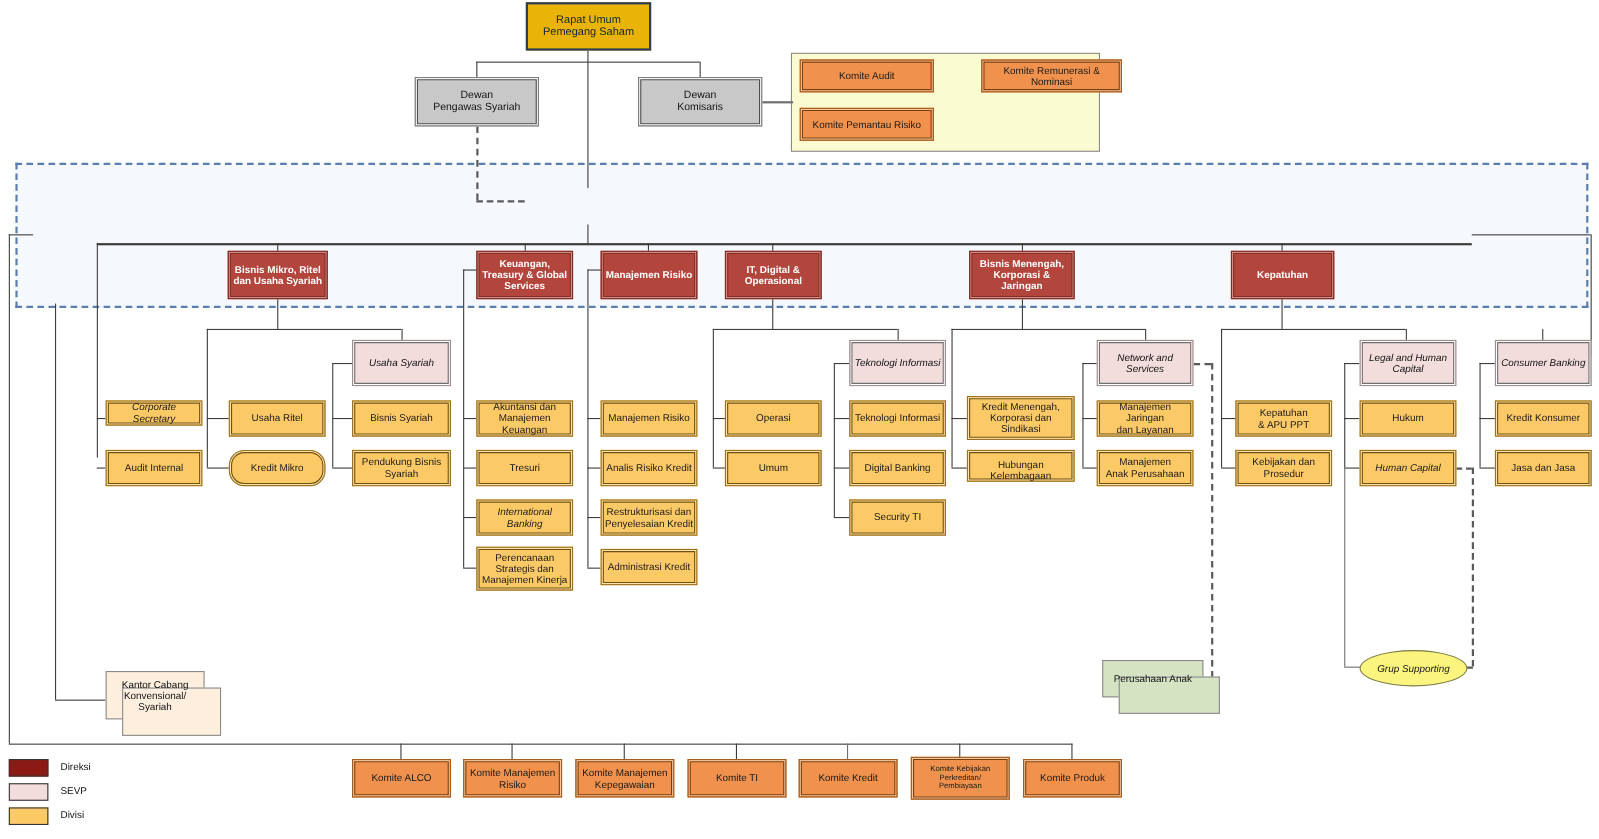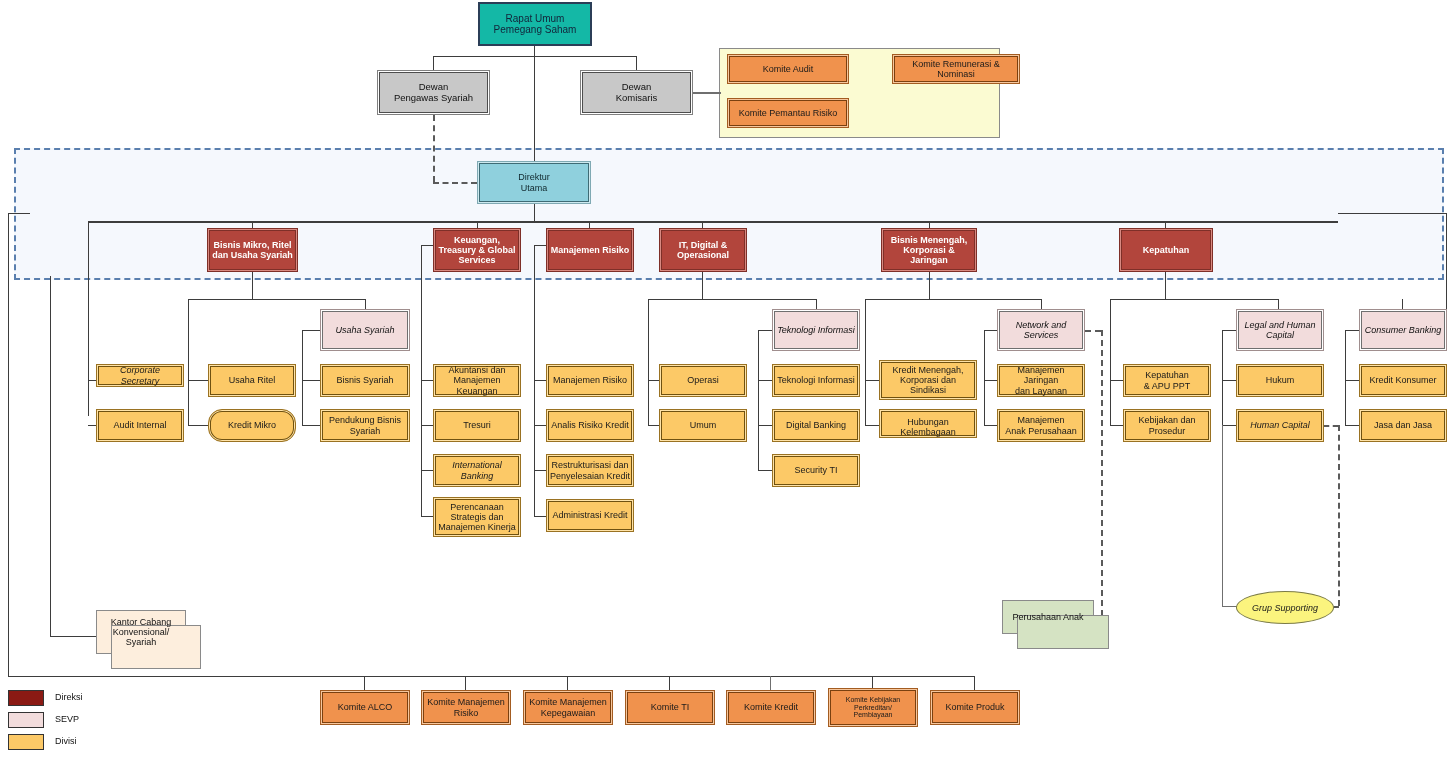--- a/index.html
+++ b/index.html
@@ -12,21 +12,21 @@
     position:absolute;
     box-sizing:border-box;
     display:flex;align-items:center;justify-content:center;
     text-align:center;
     line-height:1.12;
     z-index:5;
     white-space:pre-line;
   }
   .node span{display:block;padding:0 2px;}
 
-  .rups{background:#14b8a6;border:2px solid #2b3e57;color:#13243a;font-size:10px;}
+  .rups{background:#eab308;border:2px solid #2b3e57;color:#13243a;font-size:10px;}
   .gray{background:#c8c8c8;border:1px solid #808080;box-shadow:inset 0 0 0 1px #fff,inset 0 0 0 2px #4d4d4d;color:#111;font-size:9.5px;}
   .cyan{background:#8fd0dd;border:1px solid #7fa9b3;box-shadow:inset 0 0 0 1px #cdeaf0,inset 0 0 0 2px #3f6b75;color:#10272d;font-size:9px;}
   .direksi{background:#b2453c;border:1px solid #7e2f28;box-shadow:inset 0 0 0 1px #d98a82,inset 0 0 0 2px #7e2f28;color:#ffffff;font-size:9px;font-weight:700;}
   .sevp{background:#f2dcdc;border:1px solid #a08e8e;box-shadow:inset 0 0 0 1px #fff,inset 0 0 0 2px #6f6f6f;color:#111;font-size:9px;font-style:italic;}
   .divisi{background:#fcc967;border:1px solid #9a7222;box-shadow:inset 0 0 0 1px #ffe3a8,inset 0 0 0 2px #6f5110;color:#1a1a1a;font-size:9px;}
   .divisi.it{font-style:italic;}
   .komite{background:#f0924d;border:1px solid #a35c21;box-shadow:inset 0 0 0 1px #f7c79e,inset 0 0 0 2px #7a400f;color:#1a1a1a;font-size:9px;}
   .komite.sm{font-size:7px;}
   .cream{background:#fdeedd;border:1px solid #8a8a8a;color:#111;font-size:9px;}
   .green{background:#d5e3c3;border:1px solid #8a8a8a;color:#111;font-size:9px;}
@@ -204,24 +204,20 @@
     <span>Komite Audit</span>
   </div>
   <div class="node komite" style="left:860px;top:54px;width:128px;height:30px;margin-left:32px;">
     <span>Komite Remunerasi &amp;
 Nominasi</span>
   </div>
   <div class="node komite" style="left:727px;top:98px;width:122px;height:30px;">
     <span>Komite Pemantau Risiko</span>
   </div>
 
-  <div class="node cyan" style="left:477px;top:161px;width:114px;height:43px;">
-    <span>Direktur
-Utama</span>
-  </div>
 
   <div class="node direksi" style="left:207px;top:228px;width:91px;height:44px;">
     <span>Bisnis Mikro, Ritel
 dan Usaha Syariah</span>
   </div>
   <div class="node direksi" style="left:433px;top:228px;width:88px;height:44px;">
     <span>Keuangan,
 Treasury &amp; Global
 Services</span>
   </div>

